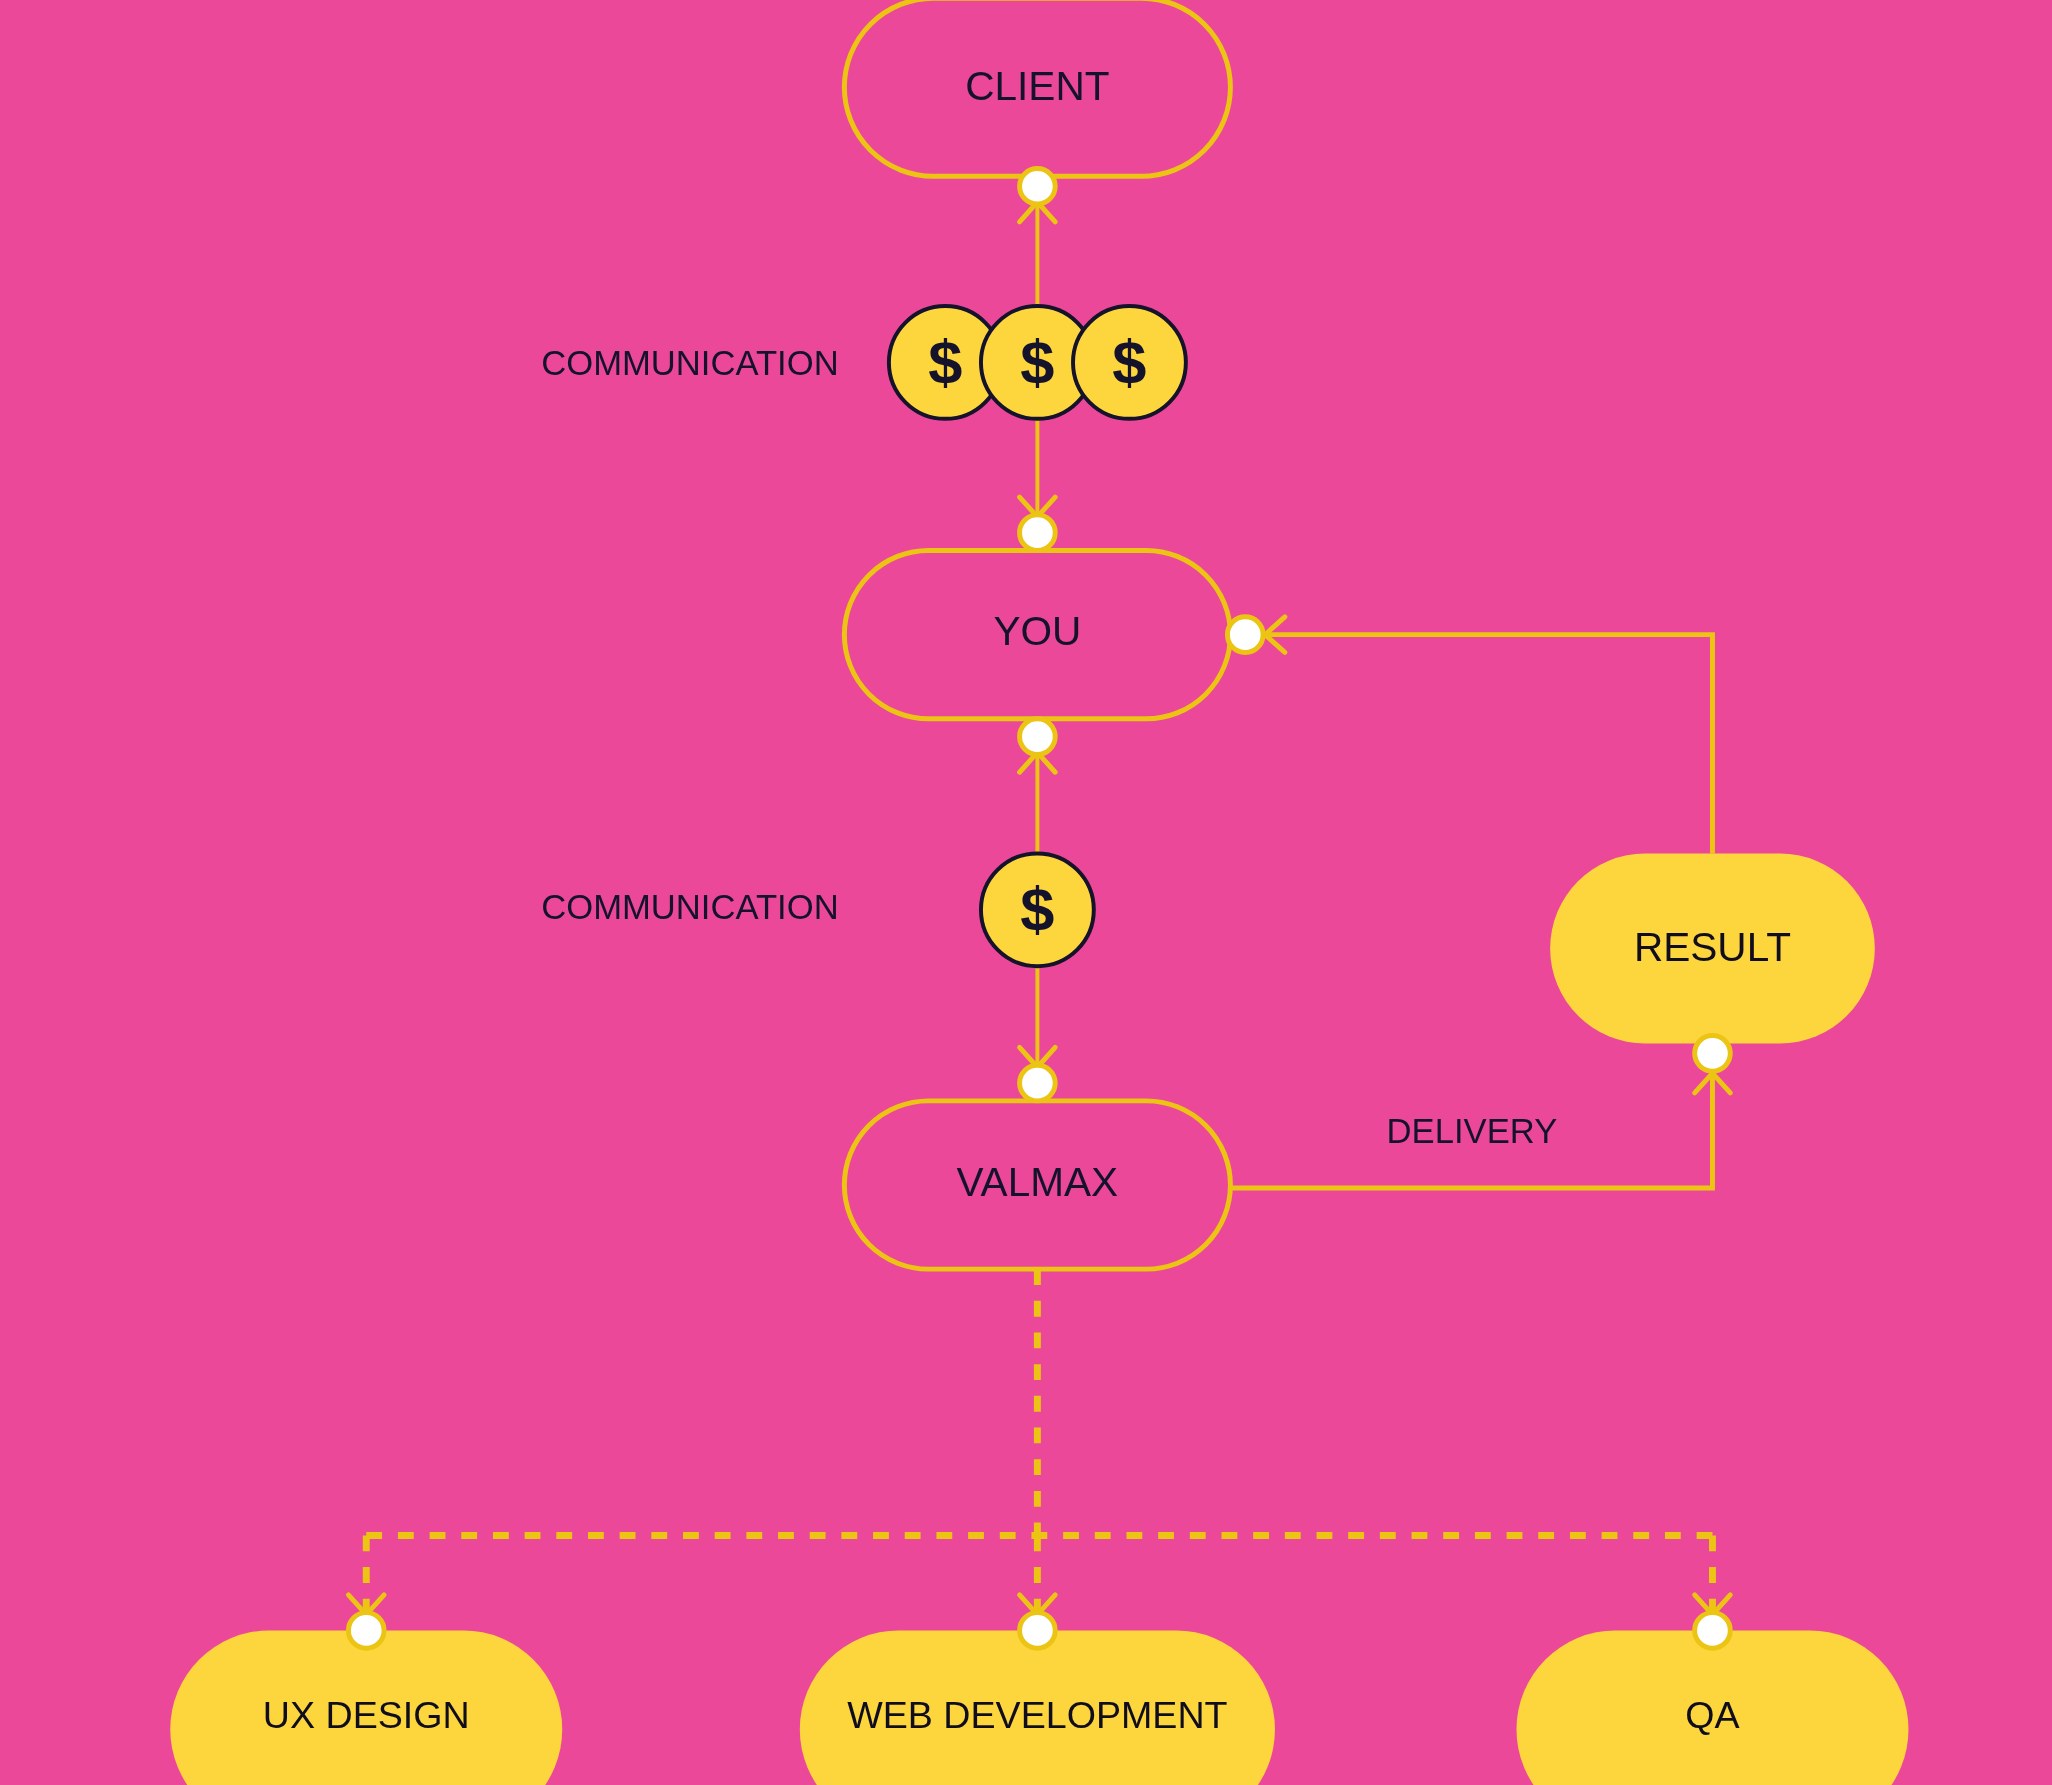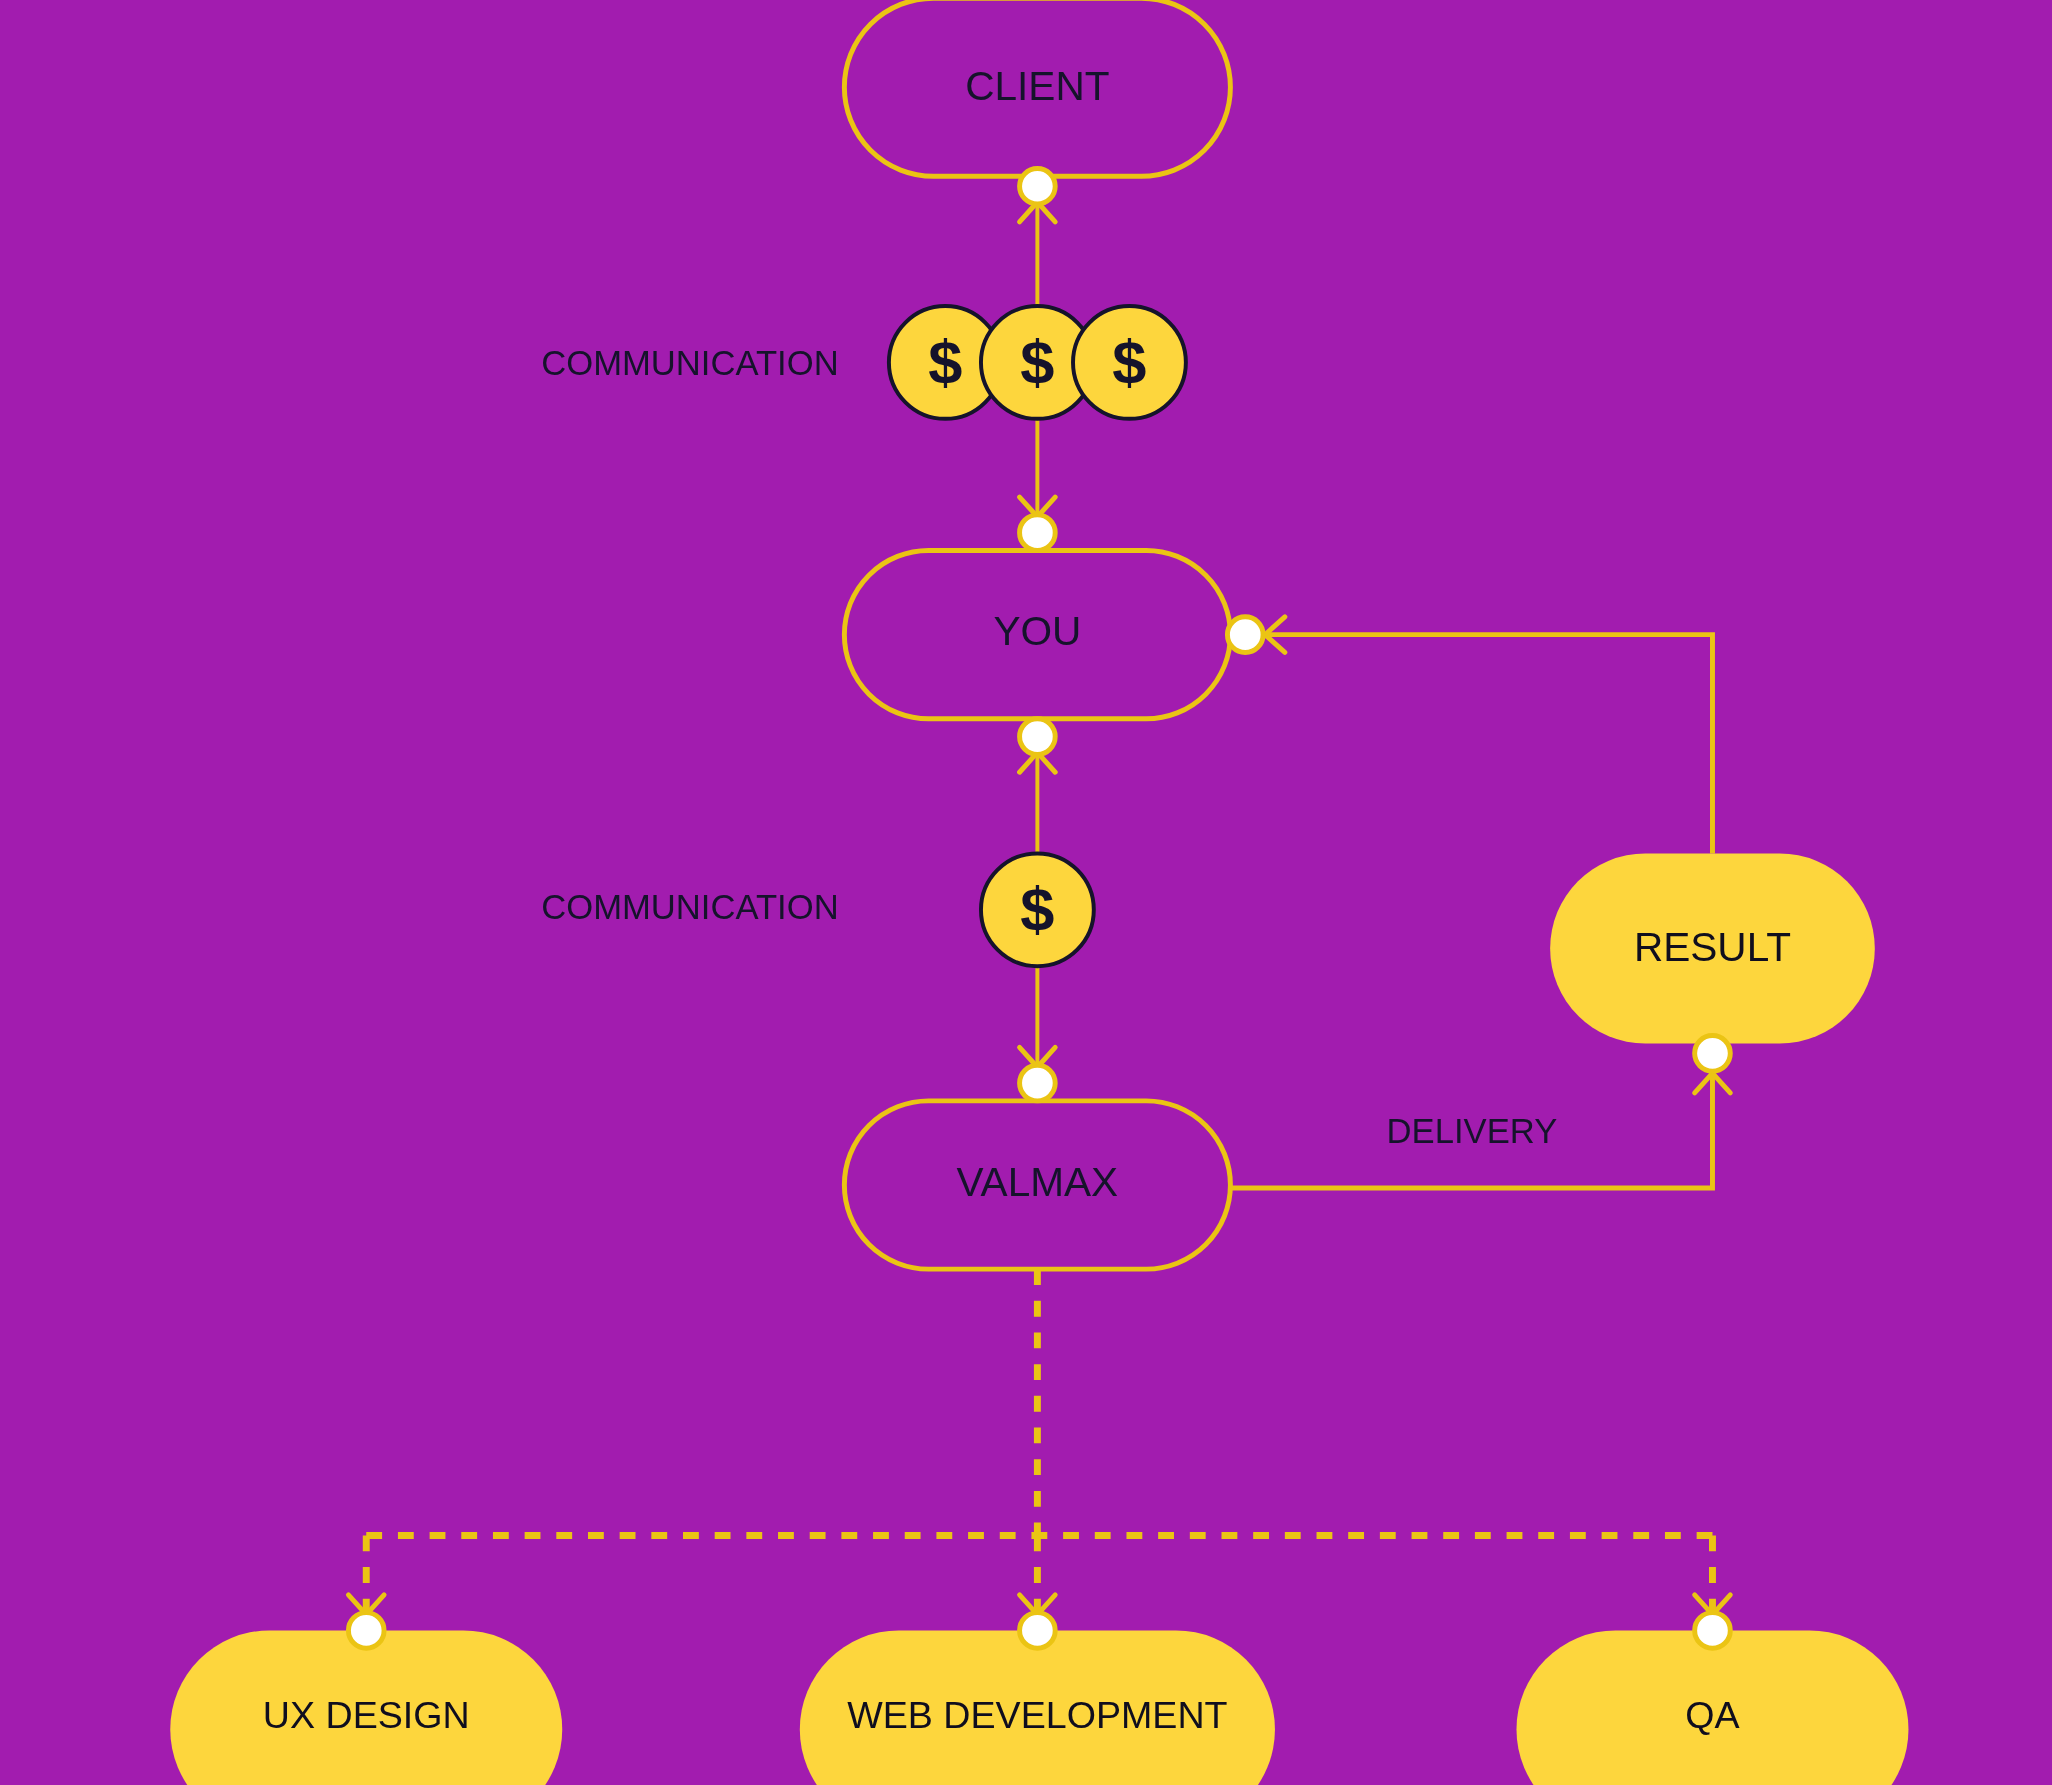--- a/index.html
+++ b/index.html
@@ -10,21 +10,21 @@
   body {
     width: 2052px;
     height: 1785px;
     overflow: hidden;
     font-family: "Liberation Sans", sans-serif;
   }
   #diagram-root {
     position: relative;
     width: 2052px;
     height: 1785px;
-    background: #a21caf;
+    background: #ec4899;
   }
   svg#flow {
     display: block;
     width: 2052px;
     height: 1785px;
   }
   .node-outline-shape {
     fill: none;
     stroke: #ebc414;
     stroke-width: 5;

